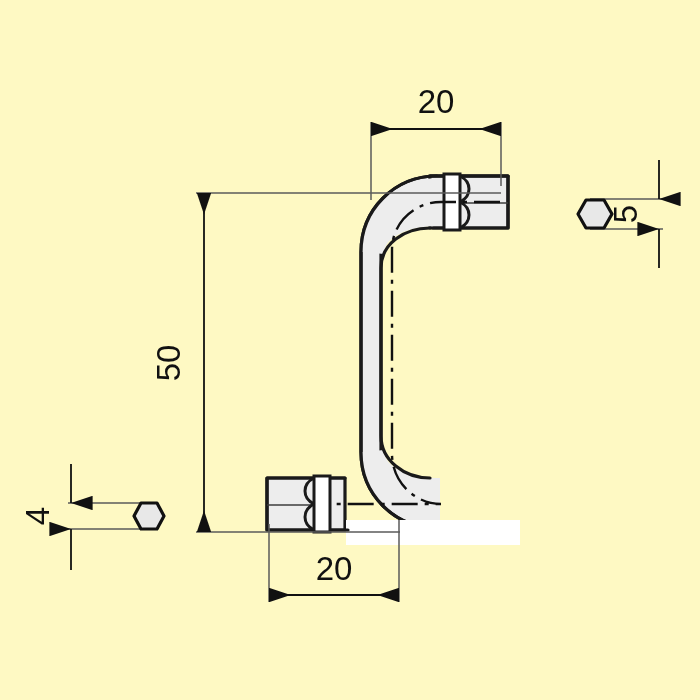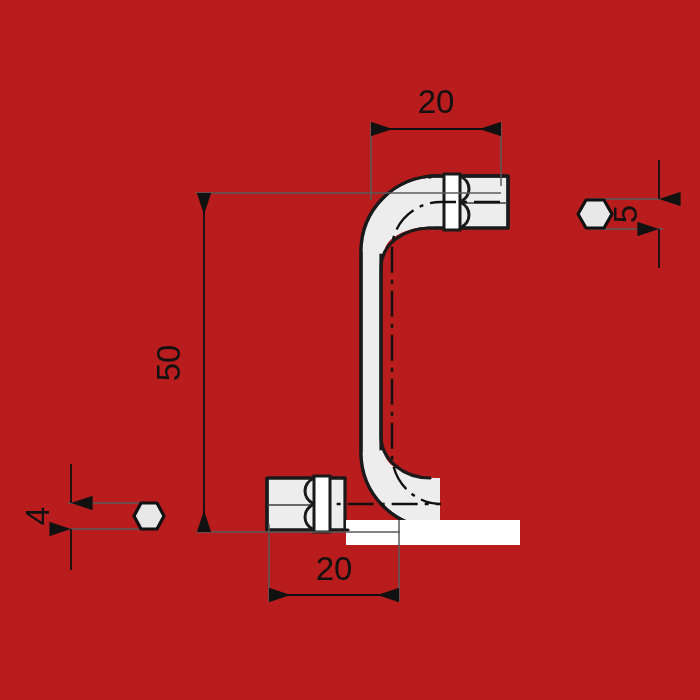--- a/index.html
+++ b/index.html
@@ -11,21 +11,21 @@
   body {
     font-family: "Liberation Sans", sans-serif;
     width: 700px;
     height: 700px;
     overflow: hidden;
   }
   #drawing-canvas {
     position: relative;
     width: 700px;
     height: 700px;
-    background: #b91c1c;
+    background: #fef9c3;
   }
   svg.dwg {
     position: absolute;
     top: 0;
     left: 0;
     width: 700px;
     height: 700px;
     display: block;
   }
   .dim-text {

